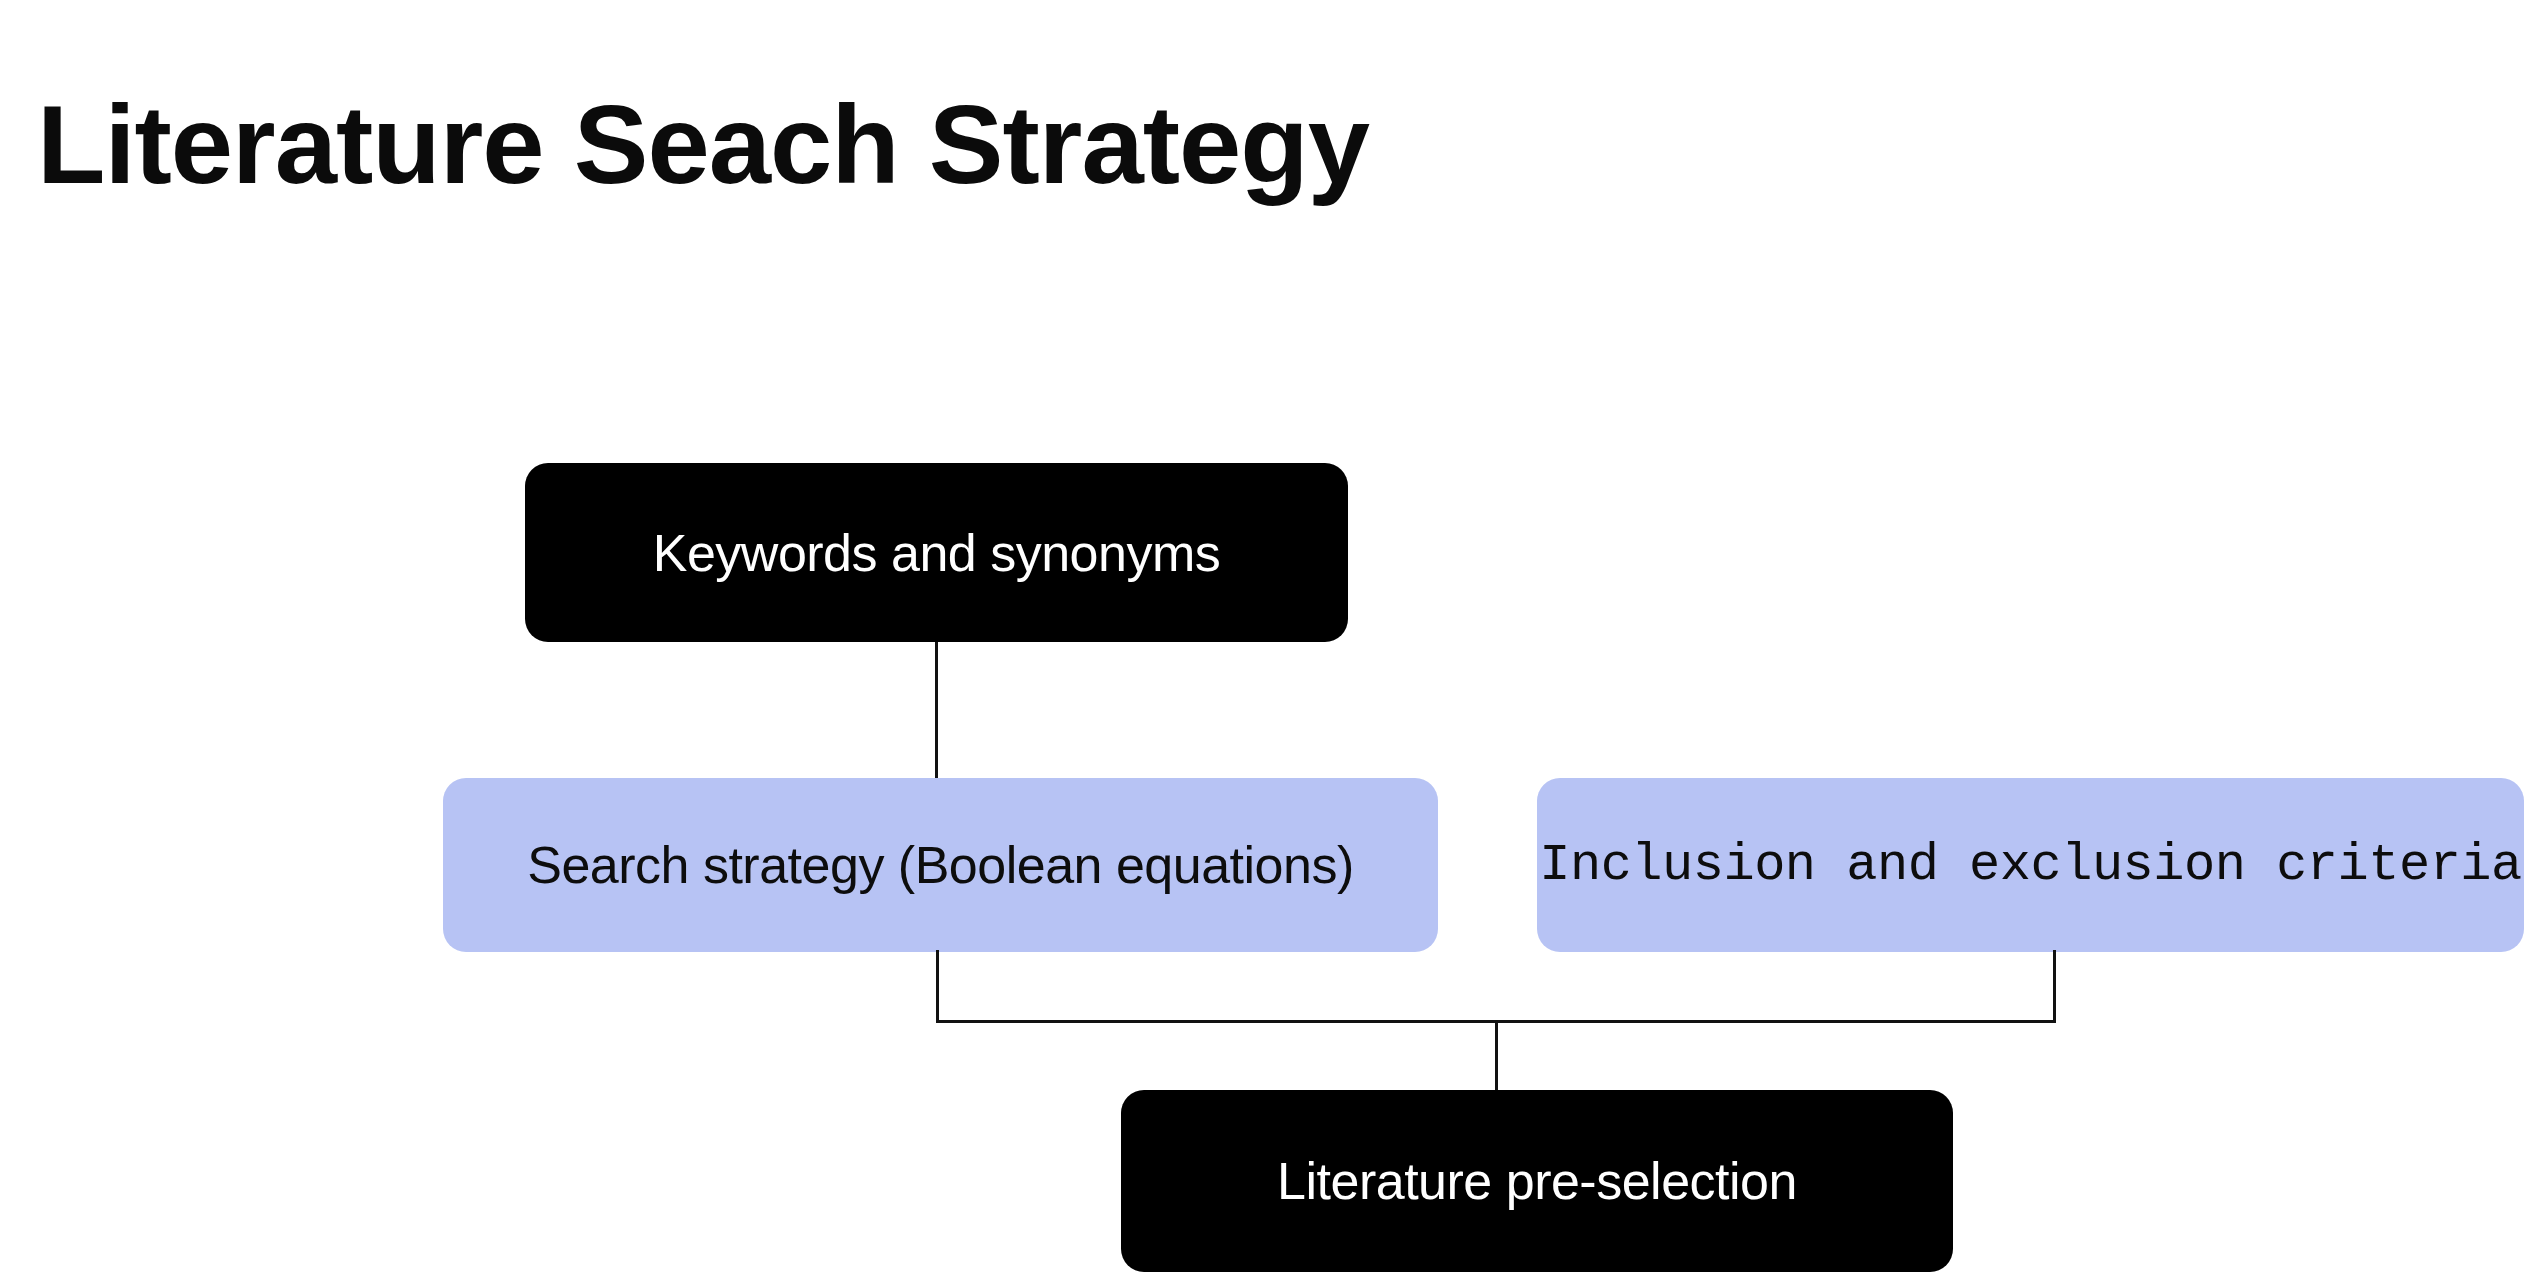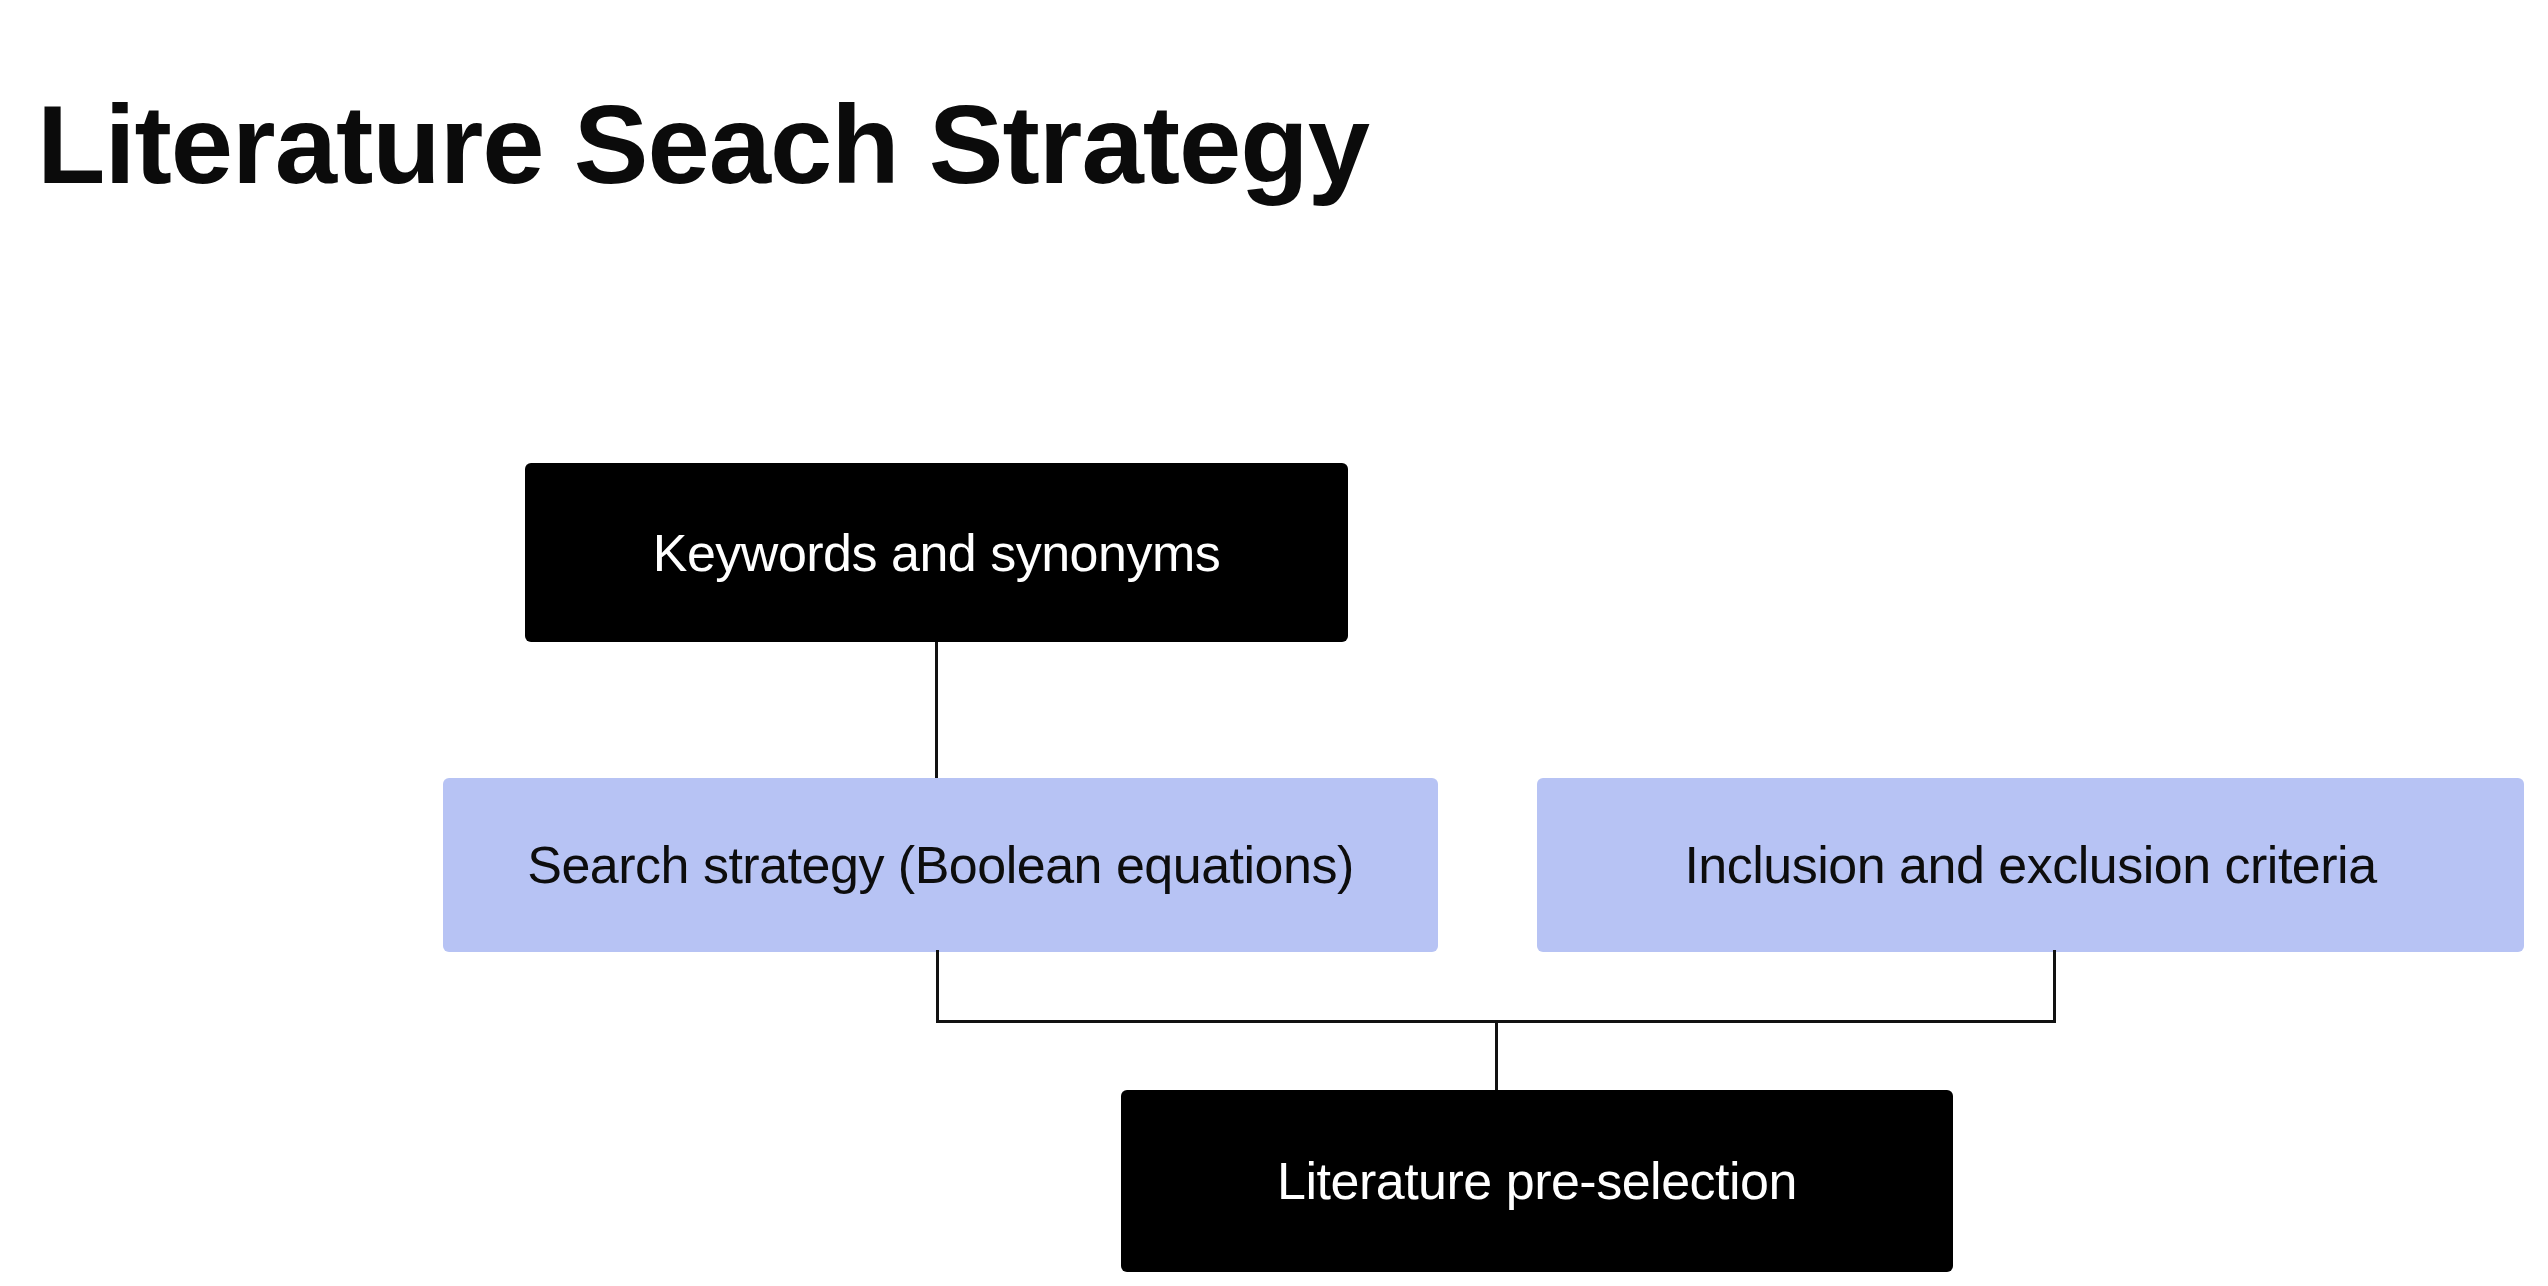--- a/index.html
+++ b/index.html
@@ -34,37 +34,37 @@
     letter-spacing:-1px;
     color:var(--title-color);
     white-space:nowrap;
   }
   .node{
     position:absolute;
     display:flex;
     align-items:center;
     justify-content:center;
     text-align:center;
-    border-radius:6px;
+    border-radius:23px;
     font-size:52px;
     font-weight:500;
     letter-spacing:-0.5px;
     white-space:nowrap;
   }
   .node--dark{
     background:var(--node-dark-bg);
     color:var(--node-dark-text);
   }
   .node--light{
     background:var(--node-light-bg);
     color:var(--node-light-text);
   }
   .node--keywords      {left:525px;  top:463px;  width:823px; height:179px;}
   .node--search        {left:443px;  top:778px;  width:995px; height:174px;justify-content:center;}
-  .node--inclusion     {left:1537px; top:778px;  width:987px; height:174px;}
+  .node--inclusion     {left:1537px; top:778px;  width:987px; height:174px;font-family:Liberation Mono, monospace;}
   .node--preselection  {left:1121px; top:1090px; width:832px; height:182px;}
   .connector{
     position:absolute;
     background:var(--connector);
   }
   .connector--v{width:3px;}
   .connector--h{height:3px;}
   .conn-keywords-down  {left:935px;  top:642px;  height:138px;}
   .conn-search-down    {left:936px;  top:950px;  height:73px;}
   .conn-inclusion-down {left:2053px; top:950px;  height:73px;}

